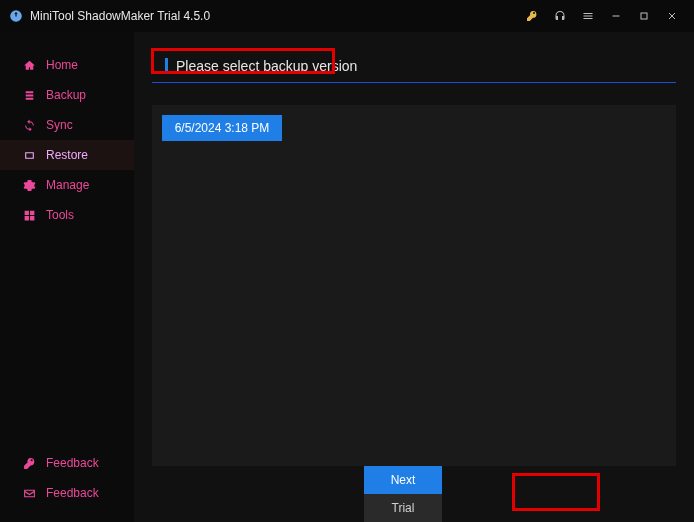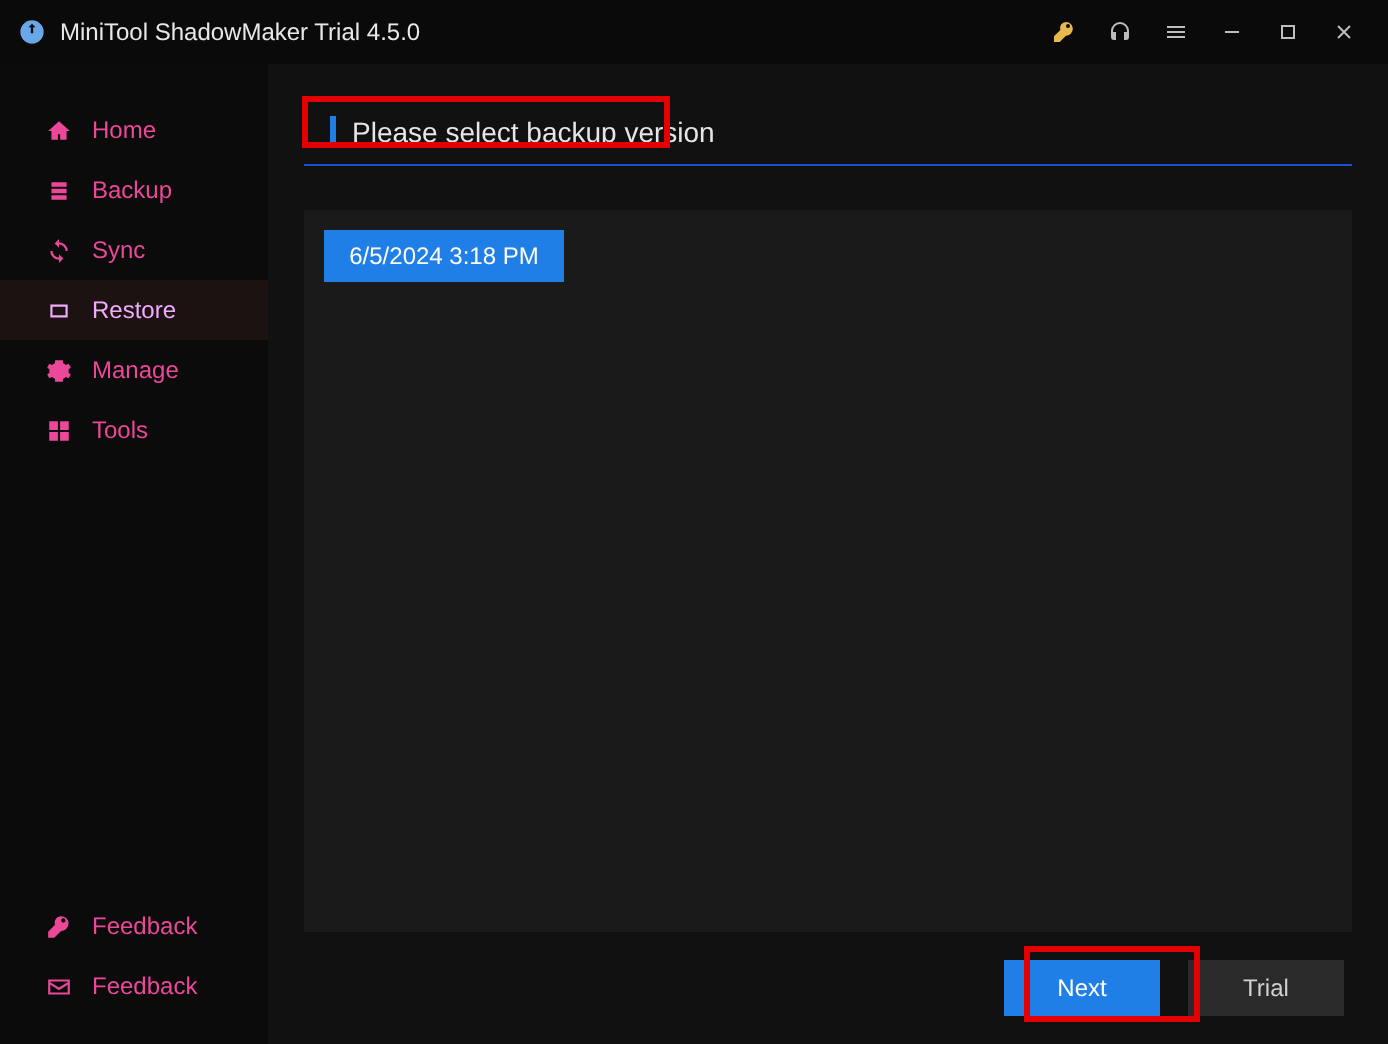--- a/index.html
+++ b/index.html
@@ -145,21 +145,21 @@
       align-items: center;
       justify-content: center;
       cursor: pointer;
     }
     .footer {
       height: 56px;
       display: flex;
       align-items: center;
       justify-content: flex-end;
       padding-right: 22px;
-      gap: 14px;
+      flex-direction: column;
     }
     .btn {
       height: 28px;
       width: 78px;
       display: flex;
       align-items: center;
       justify-content: center;
       font-size: 12px;
       cursor: pointer;
       border: none;

